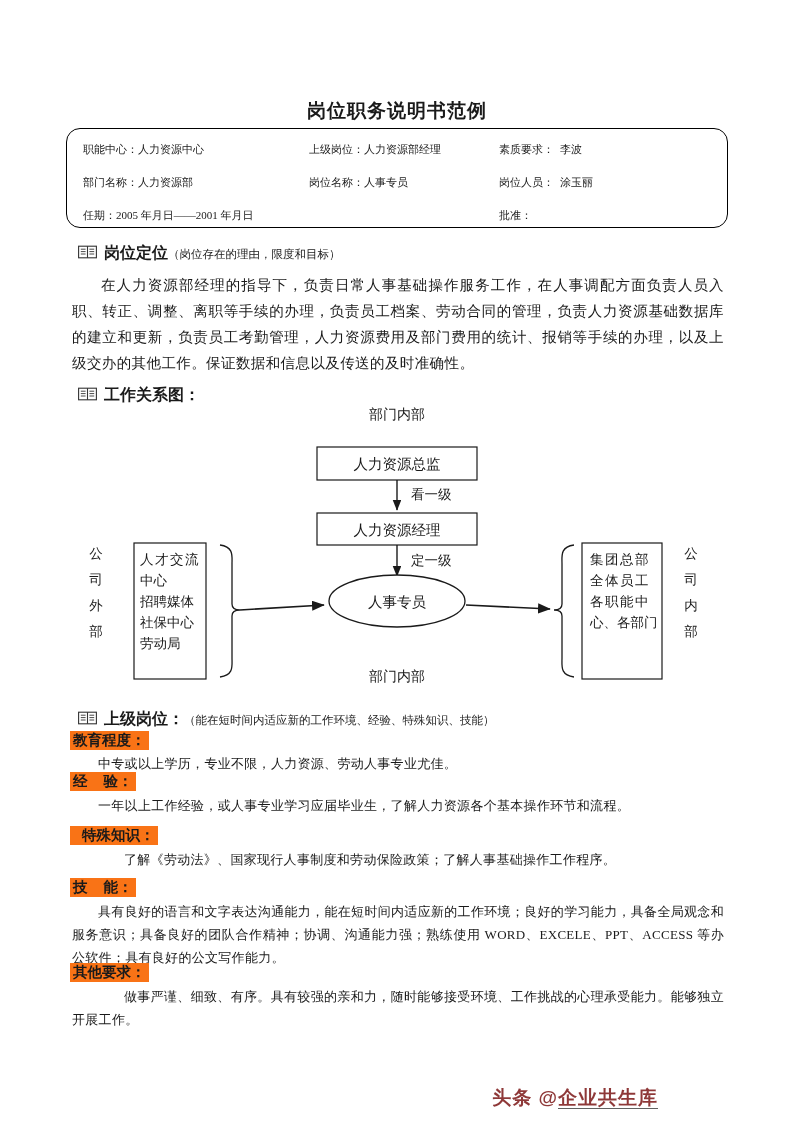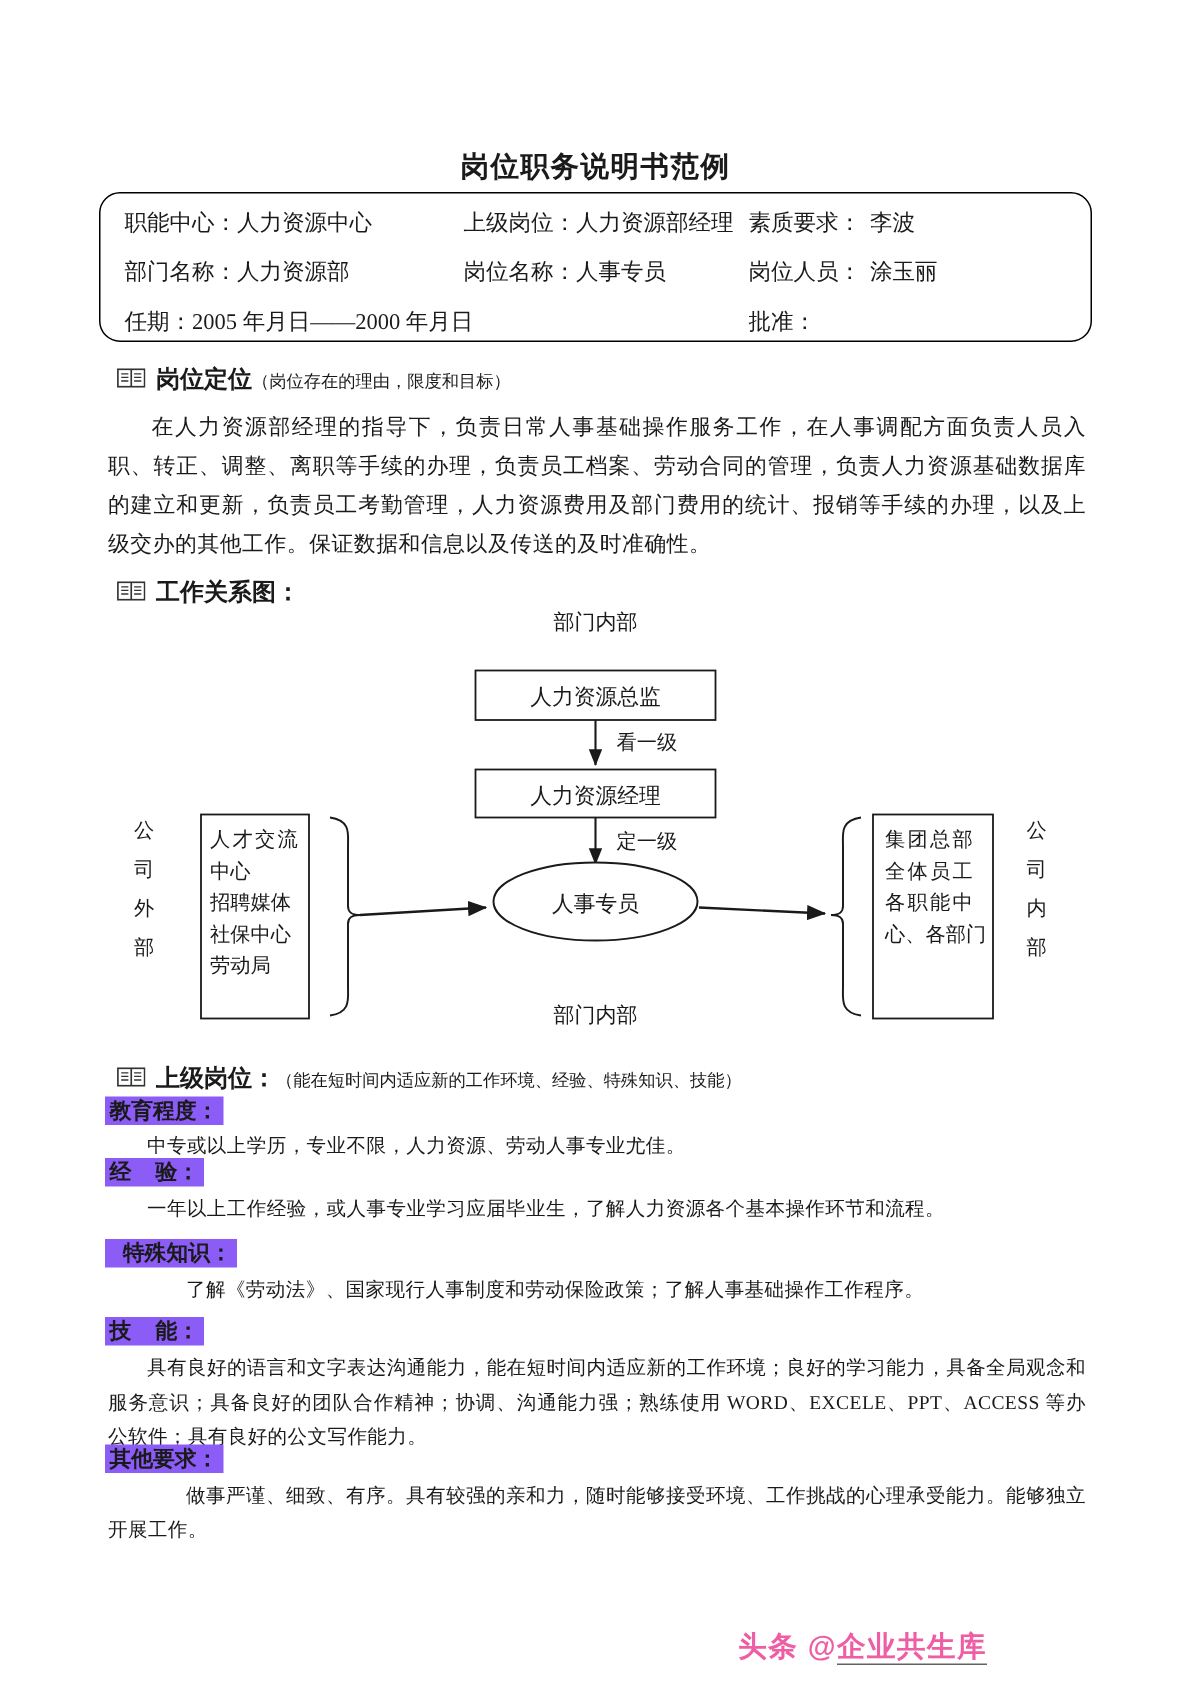--- a/index.html
+++ b/index.html
@@ -46,21 +46,21 @@
     border: 1.3px solid #000;
     border-radius: 14px;
     box-sizing: border-box;
   }
   .hdr-row {
     position: absolute;
     left: 0;
     width: 100%;
     height: 33px;
     line-height: 33px;
-    font-size: 15px;
+    font-size: 11px;
   }
   .hdr-row.r1 { top: 4px; }
   .hdr-row.r2 { top: 37px; }
   .hdr-row.r3 { top: 70px; }
   .hdr-cell {
     position: absolute;
     white-space: nowrap;
   }
   .hdr-cell.c1 { left: 16px; }
   .hdr-cell.c2 { left: 218px; margin-left: 24px; }
@@ -111,21 +111,21 @@
     width: 662px;
     height: 290px;
   }
   .diagram svg { display: block; }
 
   
   .qual-head {
     position: absolute;
     font-size: 14.5px;
     font-weight: bold;
-    background: #8b5cf6;
+    background: #f97316;
     padding: 0 3px;
     white-space: pre;
     font-family: "Liberation Sans", "DejaVu Sans", sans-serif;
   }
   .qual-body {
     position: absolute;
     font-size: 13px;
     line-height: 23px;
     text-align: justify;
     text-justify: inter-ideograph;
@@ -133,21 +133,21 @@
     font-family: "Liberation Serif", "DejaVu Serif", serif;
   }
 
   
   .watermark {
     position: absolute;
     right: 18px;
     bottom: 12px;
     font-size: 19px;
     font-weight: bold;
-    color: #ec4899;
+    color: #7f1d1d;
     letter-spacing: 1px;
     font-family: "Liberation Sans", "DejaVu Sans", sans-serif;
     opacity: 0.88;
   }
   .wm-at { font-weight: bold; }
   .wm-name { border-bottom: 1.5px solid #4c4c4c; }
 </style>
 </head>
 <body>
 
@@ -176,21 +176,21 @@
       <span class="hdr-cell c2">
         <span class="hdr-label">岗位名称：</span><span class="hdr-value">人事专员</span>
       </span>
       <span class="hdr-cell c3">
         <span class="hdr-label">岗位人员：</span><span class="hdr-value pad">涂玉丽</span>
       </span>
     </div>
 
     <div class="hdr-row r3">
       <span class="hdr-cell c1">
-        <span class="hdr-label">任期：</span><span class="hdr-value">2005 年月日——2000 年月日</span>
+        <span class="hdr-label">任期：</span><span class="hdr-value">2005 年月日——2001 年月日</span>
       </span>
       <span class="hdr-cell c3">
         <span class="hdr-label">批准：</span><span class="hdr-value"></span>
       </span>
     </div>
 
   </div>
 
   <div class="section-head" style="left:78px; top:243px;">
     <span class="book-icon">

